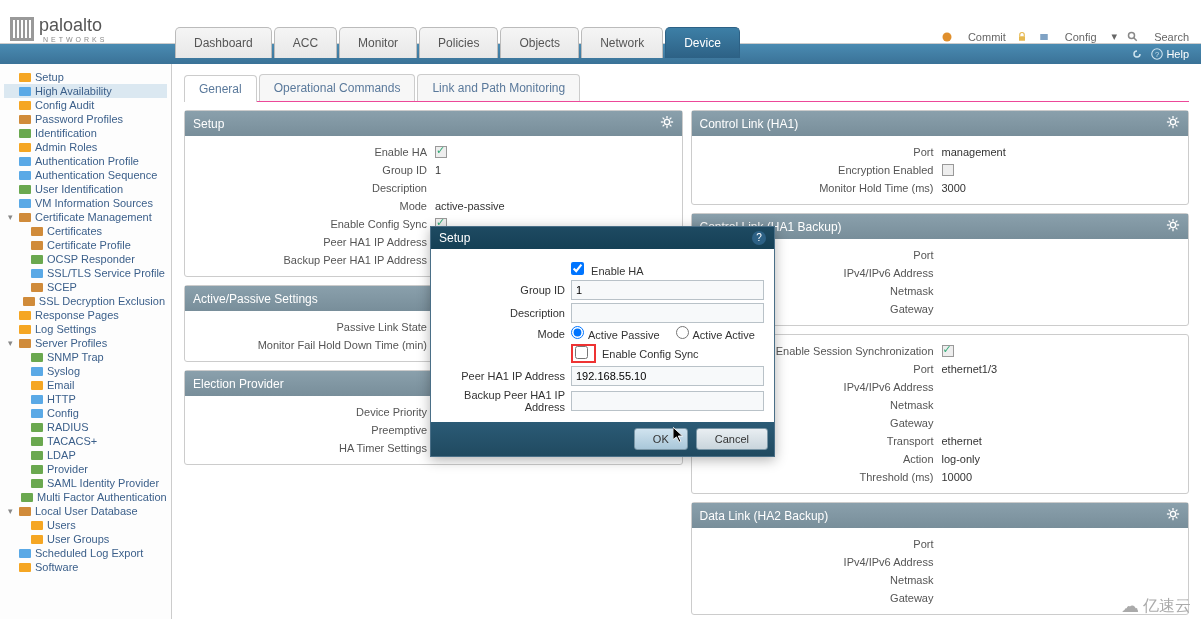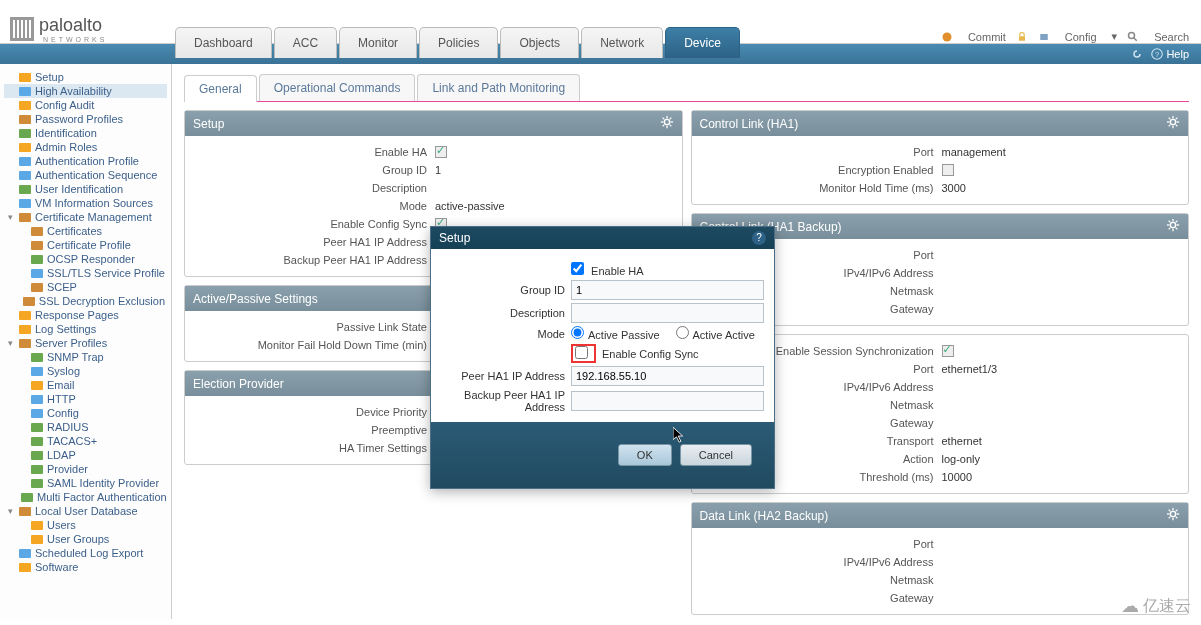--- a/index.html
+++ b/index.html
@@ -55,21 +55,21 @@
 .modal { position: absolute; left: 430px; top: 226px; width: 345px; background: #fff; border: 1px solid #4a6f87; box-shadow: 0 3px 12px rgba(0,0,0,.3); z-index: 100; }
 .modal-header { background: linear-gradient(#1e4a62,#154055); color: #fff; padding: 4px 8px; font-size: 12px; display: flex; align-items: center; }
 .modal-header .help { margin-left: auto; width: 14px; height: 14px; border-radius: 50%; background: #2d6185; color:#fff; text-align:center; font-size:10px; line-height:14px; cursor:pointer; }
 .modal-body { padding: 10px 10px 6px; background: #fff; }
 .modal-row { display: flex; align-items: center; margin: 3px 0; }
 .modal-row .mlbl { width: 130px; text-align: right; padding-right: 6px; font-size: 11px; color: #333; }
 .modal-row .mval { flex: 1; display: flex; align-items: center; gap: 6px; }
 .modal-row input[type=text] { width: 100%; border: 1px solid #b9c2c8; padding: 2px 4px; font-size: 11px; height: 20px; background: #f7f9fa; }
 .modal-row input[type=checkbox], .modal-row input[type=radio] { margin-right: 4px; }
 .highlight { border: 2px solid #e33; padding: 0 2px; display: inline-flex; align-items: center; }
-.modal-footer { background: linear-gradient(#2b5b76,#204a60); padding: 22px; display: flex; justify-content: flex-end; gap: 8px; }
+.modal-footer { background: linear-gradient(#2b5b76,#204a60); padding: 6px; display: flex; justify-content: flex-end; gap: 8px; }
 .btn { padding: 4px 18px; background: linear-gradient(#e9eef2,#c9d5dc); border: 1px solid #7a96a6; border-radius: 3px; font-size: 11px; cursor: pointer; color:#333; }
 .btn.primary { background: linear-gradient(#d0e3ef,#a9c7d9); }
 .cursor { position: absolute; width: 14px; height: 18px; pointer-events: none; }
 
 .watermark { position: absolute; right: 10px; bottom: 8px; font-size: 16px; color: #aaa; font-family: sans-serif; display: flex; align-items: center; gap: 4px; }
 .watermark .wmico { font-size: 18px; }
 
 svg { pointer-events: none; }
 </style>
 </head>

